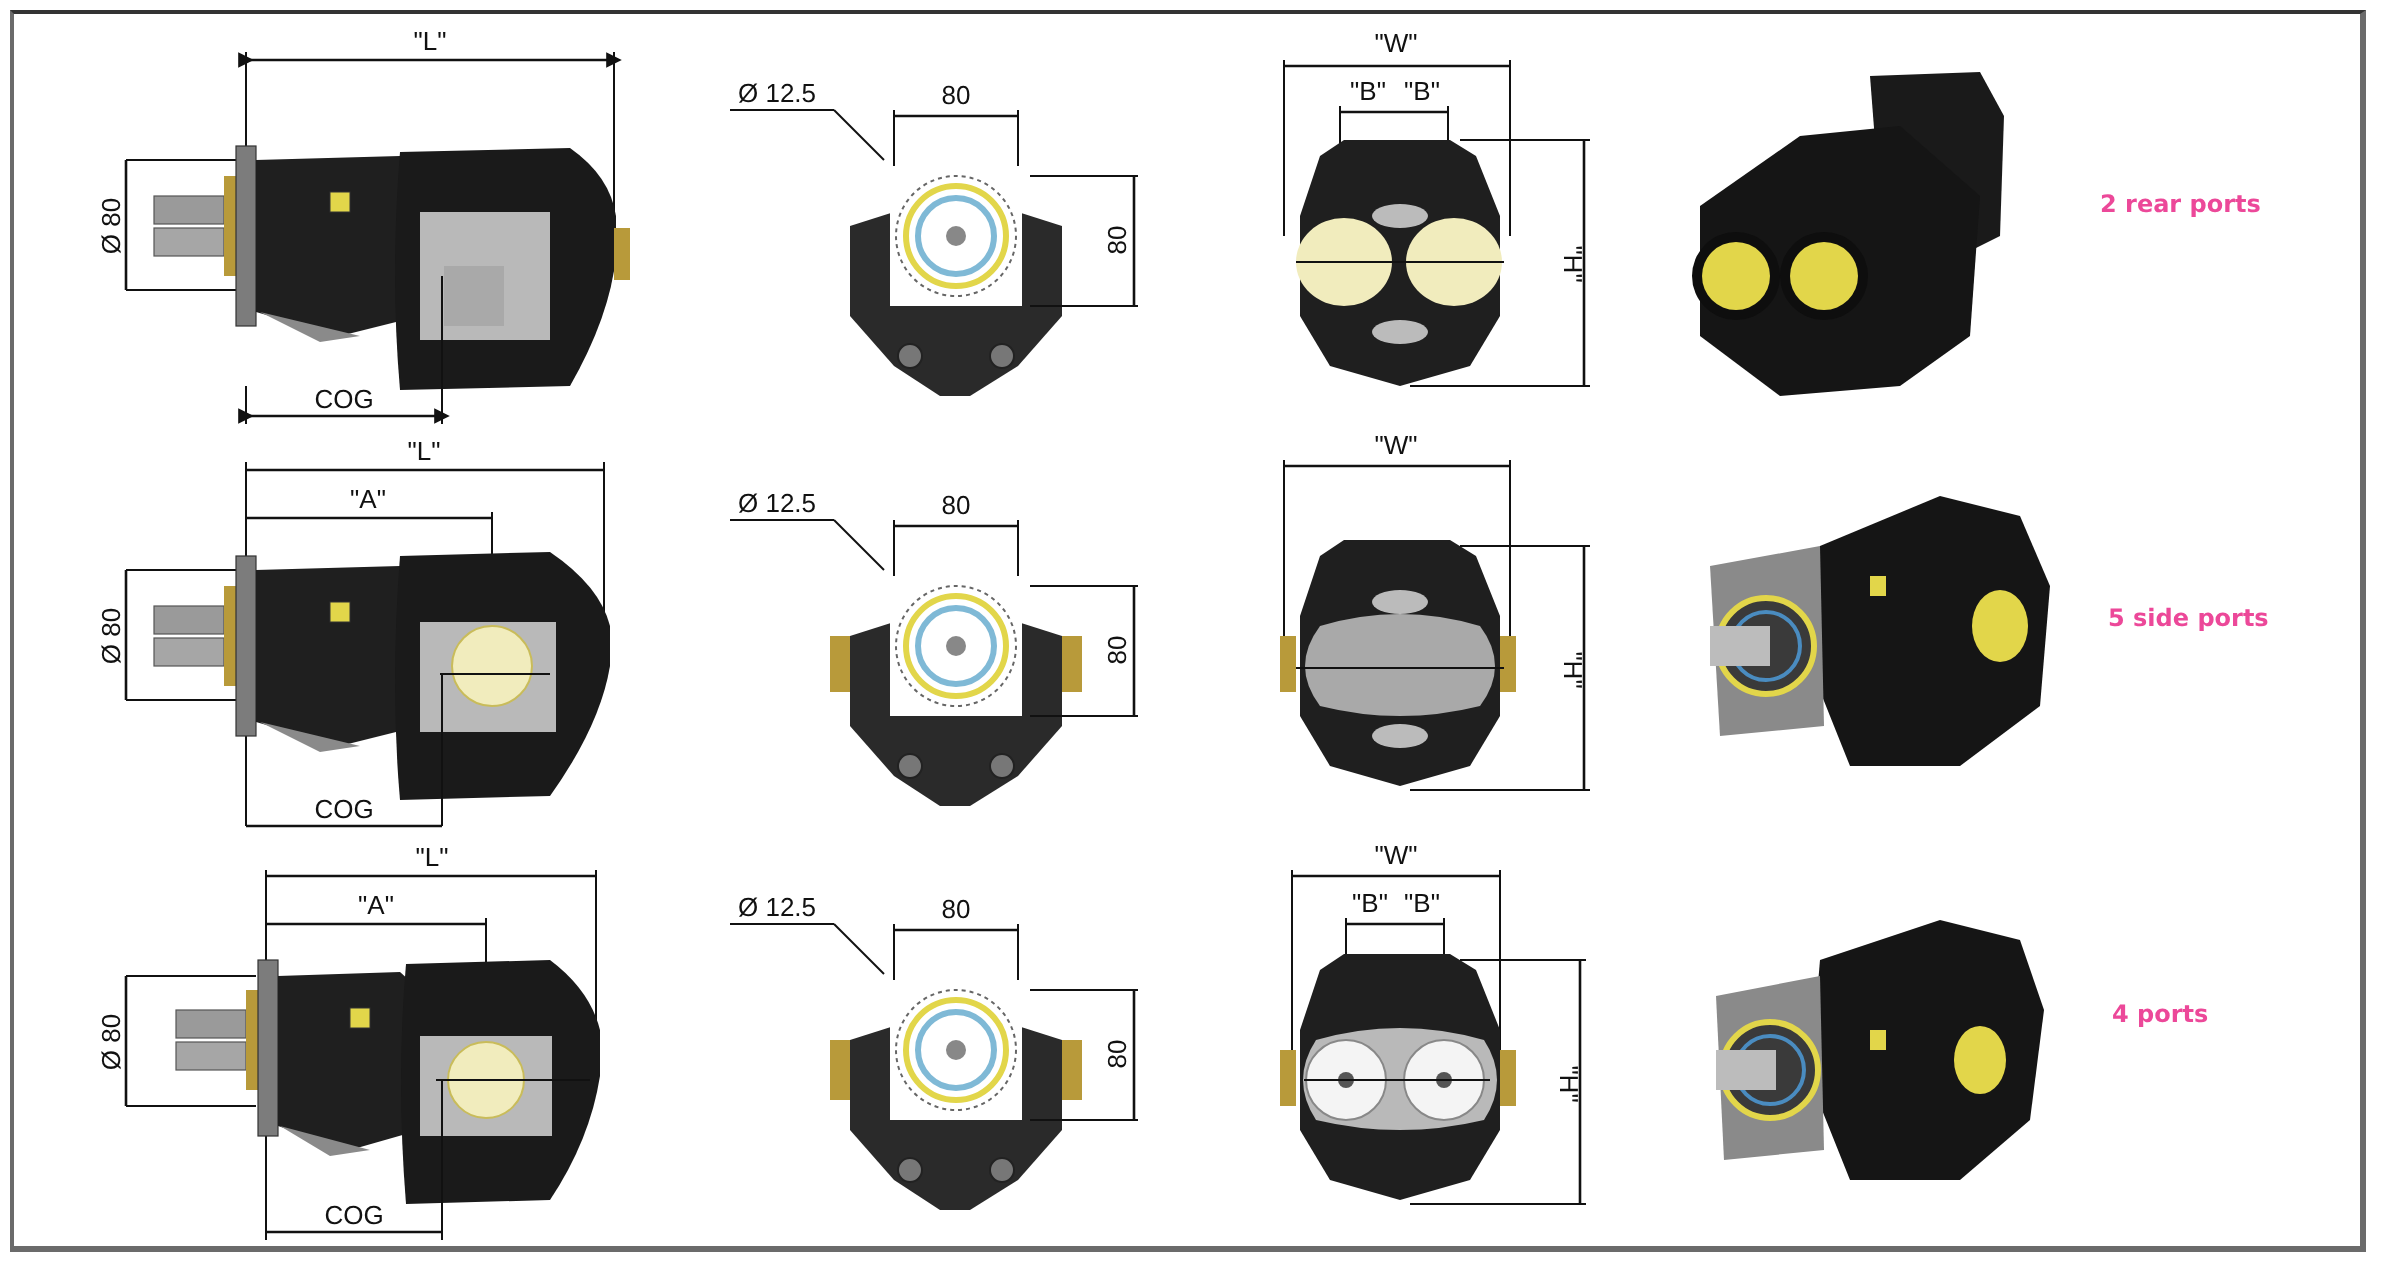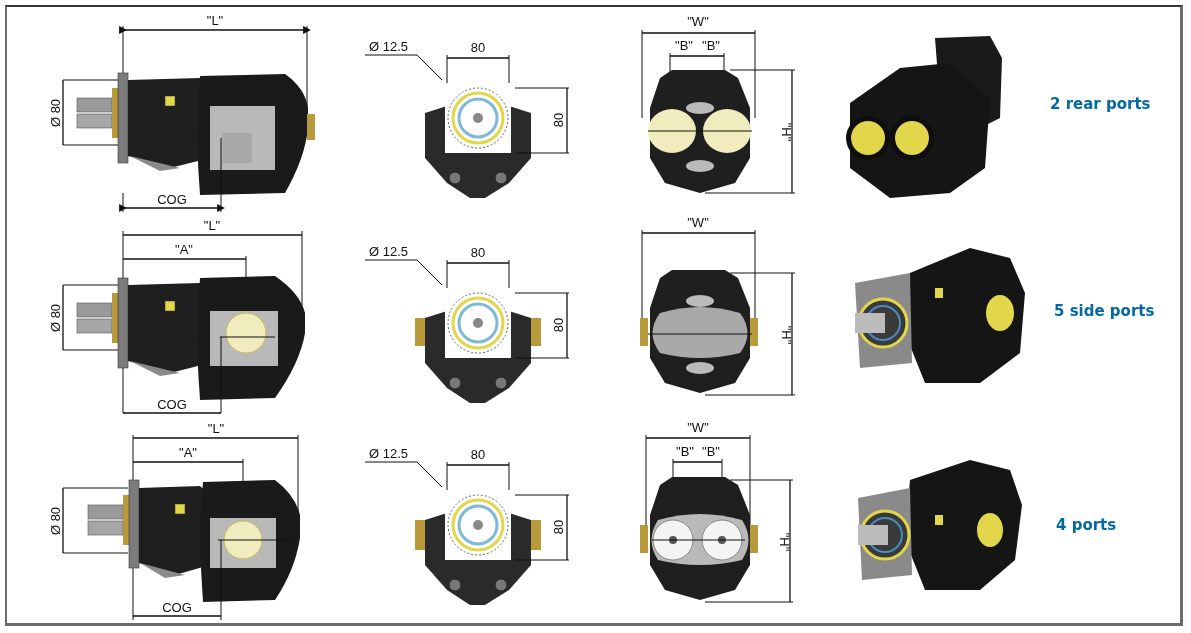--- a/index.html
+++ b/index.html
@@ -2,21 +2,21 @@
 <html><head>
 <meta charset="utf-8">
 <style>
   html,body{margin:0;padding:0;background:#fff;}
   body{width:1191px;height:633px;position:relative;overflow:hidden;font-family:"Liberation Sans",sans-serif;}
   .frame{position:absolute;left:5px;top:5px;width:1178px;height:621px;border-left:2px solid #6b6b6b;border-top:2px solid #333;border-right:3px solid #6b6b6b;border-bottom:3px solid #6b6b6b;box-sizing:border-box;background:#fff;}
   .row{position:absolute;left:0;width:1191px;height:205px;}
   .cell{position:absolute;top:0;height:205px;}
   svg text{font-family:"Liberation Sans",sans-serif;}
   .dimtxt{font-size:13px;fill:#111;}
-  .variant-label{position:absolute;font-family:"DejaVu Sans",sans-serif;font-weight:bold;font-size:15px;color:#0369a1;white-space:nowrap;}
+  .variant-label{position:absolute;font-family:"DejaVu Sans",sans-serif;font-weight:bold;font-size:12px;color:#ec4899;white-space:nowrap;}
 </style>
 </head>
 <body>
 
 <div class="frame"></div>
 
 <div class="row" style="top:8px;">
 
   <svg class="cell" style="left:50px;width:290px;" viewBox="0 0 290 205">
     <defs>
@@ -275,14 +275,14 @@
 
   <svg class="cell" style="left:850px;width:190px;" viewBox="0 0 190 205">
     <path d="M60,60 L120,40 L160,50 L172,85 L165,140 L130,170 L75,170 L55,120 Z" fill="#151515"></path>
     <path d="M8,78 L60,68 L62,155 L12,160 Z" fill="#8a8a8a"></path>
     <circle cx="35" cy="115" r="24" fill="#3a3a3a" stroke="#e2d64a" stroke-width="3"></circle>
     <circle cx="35" cy="115" r="17" fill="none" stroke="#4a8cc0" stroke-width="2"></circle>
     <rect x="8" y="105" width="30" height="20" fill="#bcbcbc"></rect>
     <ellipse cx="140" cy="110" rx="13" ry="17" fill="#e2d64a"></ellipse>
     <rect x="85" y="95" width="8" height="10" fill="#e2d64a"></rect>
   </svg>
-  <div class="variant-label" style="left:1056px;top:96px;">4 ports</div>
+  <div class="variant-label" style="left:1056px;top:80px;">4 ports</div>
 </div>
 
 </body></html>

